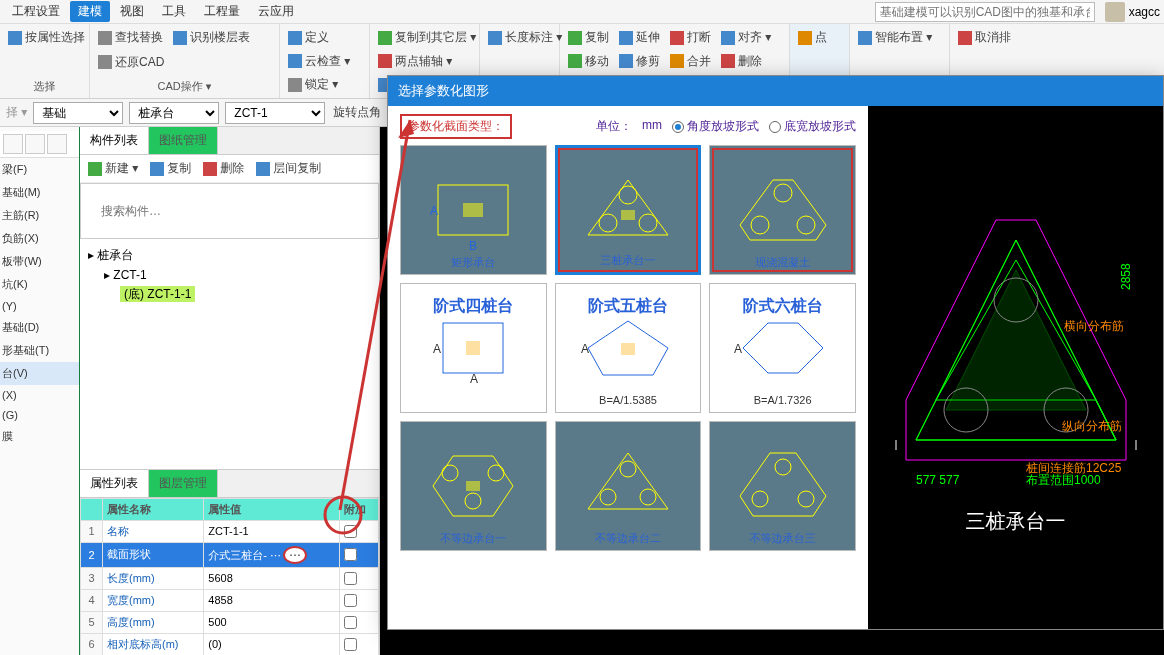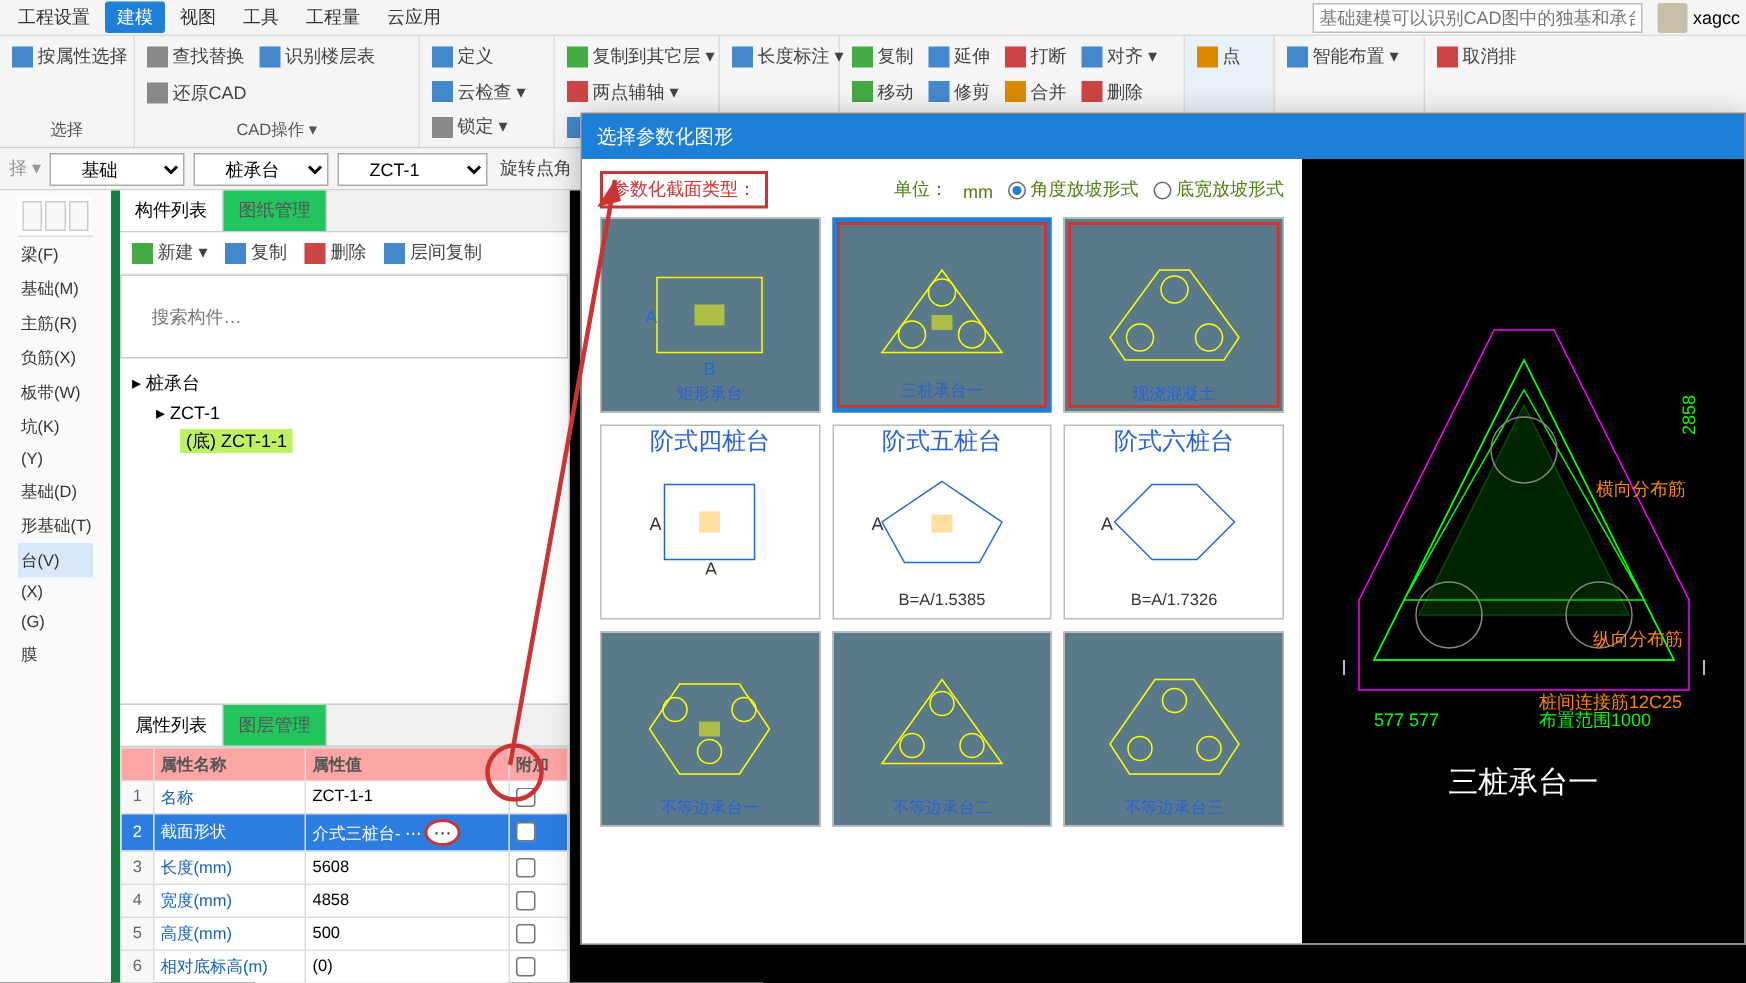--- a/index.html
+++ b/index.html
@@ -16,61 +16,61 @@
 .rgroup .glabel{text-align:center;color:#555;font-size:11px;padding-top:2px}
 .rrow{display:flex;gap:6px;flex-wrap:wrap}
 .rbtn{display:flex;align-items:center;gap:3px;color:#444;white-space:nowrap;padding:1px 2px}
 .rbtn .ic{width:14px;height:14px;background:#66a;display:inline-block}
 .ic.red{background:#c44}
 .ic.green{background:#4a4}
 .ic.blue{background:#48c}
 .ic.orange{background:#d80}
 .ic.gray{background:#888}
 .dropdowns{height:28px;background:#f5f5f5;border-bottom:1px solid #d0d0d0;display:flex;align-items:center;gap:6px;padding:0 6px}
-.dropdowns select{border:1px solid #aaa;padding:2px 16px;background:#fff}
+.dropdowns select{border:1px solid #aaa;padding:2px 4px;background:#fff}
 .mainarea{display:flex;height:calc(655px - 24px - 75px - 28px)}
-.leftpanel{width:80px;border-right:6px solid #15803d;background:#fafafa;padding:4px 12px}
+.leftpanel{width:80px;border-right:1px solid #15803d;background:#fafafa;padding:4px 0}
 .leftpanel .li{padding:4px 2px;color:#333;white-space:nowrap;font-size:11px}
 .leftpanel .li.sel{background:#d8e8f8}
 .midpanel{width:300px;border-right:1px solid #ccc;display:flex;flex-direction:column}
 .tabs{display:flex;border-bottom:1px solid #ccc;background:#f0f0f0}
 .tab{padding:5px 10px;border-right:1px solid #ccc;background:#22c55e;color:#555}
 .tab.active{background:#fff;color:#000}
 .toolbar2{display:flex;gap:8px;padding:4px 6px;border-bottom:1px solid #eee;background:#fff}
 .searchbox{width:100%;border:1px solid #ccc;padding:20px;margin:0;background:#fff;color:#999}
 .tree{padding:6px 8px;flex-shrink:0}
 .tree .node{padding:2px 0}
 .tree .node.indent1{padding-left:16px}
 .tree .node.indent2{padding-left:32px}
 .tree .sel{background:#bef264;padding:1px 4px}
 .proptabs{display:flex;border-top:1px solid #ccc;border-bottom:1px solid #ccc;background:#f0f0f0;margin-top:auto}
 .proptable{flex:1;overflow:auto}
 .proptable table{width:100%;border-collapse:collapse}
 .proptable th,.proptable td{border:1px solid #ddd;padding:3px 4px;text-align:left;font-size:11px}
-.proptable th{background:#fca5a5;color:#555}
+.proptable th{background:#5eead4;color:#555}
 .proptable td.idx{background:#f8f8f8;text-align:center;width:22px;color:#666}
 .proptable td.name{color:#1560b8}
 .proptable tr.selrow td{background:#2b7de0;color:#fff}
 .proptable tr.selrow td.name{color:#fff}
 .proptable .ellips{border:2px solid #c33;border-radius:50%;padding:0 4px;display:inline-block;margin-left:2px;color:#333;background:#fff}
 .canvas{flex:1;background:#000;position:relative}
 .dialog{position:absolute;top:75px;left:387px;width:777px;height:555px;background:#fff;box-shadow:0 4px 20px rgba(0,0,0,.3);border:1px solid #888;z-index:10;display:flex;flex-direction:column}
 .dlgtitle{background:#1e7fd6;color:#fff;padding:6px 10px;font-size:13px}
 .dlgbody{display:flex;flex:1;overflow:hidden}
 .dlgleft{width:480px;padding:8px 12px;overflow:auto}
 .dlghdr{display:flex;align-items:center;justify-content:space-between;margin-bottom:6px}
 .dlghdr .lbl{color:#c33;border:2px solid #c33;padding:2px 6px}
-.dlghdr .opts{display:flex;align-items:flex-end;gap:10px;color:#4d7c0f}
+.dlghdr .opts{display:flex;align-items:flex-start;gap:10px;color:#4c1d95}
 .shapegrid{display:grid;grid-template-columns:repeat(3,1fr);gap:8px}
 .shapecell{border:1px solid #bbb;background:#5a7a8a;height:130px;position:relative;display:flex;flex-direction:column;align-items:center;justify-content:center;color:#fff}
 .shapecell.sel{border:3px solid #1e7fd6}
 .shapecell.redbox{outline:2px solid #c33;outline-offset:-5px}
 .shapecell .shapetitle{position:absolute;bottom:4px;color:#2860d8;background:rgba(255,255,255,0);font-size:11px}
 .shapecell.whitebg{background:#fff}
-.shapecell .bigtitle{position:absolute;top:0;color:#2860d8;font-size:16px;font-weight:normal}
+.shapecell .bigtitle{position:absolute;top:12px;color:#2860d8;font-size:16px;font-weight:bold}
 .shapecell .subtitle{position:absolute;bottom:6px;color:#333;font-size:11px}
 .shapecell svg{max-width:100%;max-height:100%}
 .dlgright{flex:1;background:#000;position:relative;color:#0f0;display:flex;flex-direction:column;align-items:center;justify-content:center}
 .dlgright .biglabel{color:#fff;font-size:20px;margin-top:8px}
 .arrow{position:absolute;z-index:20;pointer-events:none}
 .radio{display:inline-flex;align-items:center;gap:3px}
 .radio .circ{width:12px;height:12px;border:1px solid #666;border-radius:50%;display:inline-flex;align-items:center;justify-content:center}
 .radio.on .circ::after{content:"";width:6px;height:6px;background:#1e7fd6;border-radius:50%}
 .iconbar{display:flex;gap:2px;padding:3px;border-bottom:1px solid #ddd;background:#fff}
 .iconbar .ib{width:20px;height:20px;border:1px solid #ccc;background:#f8f8f8}

